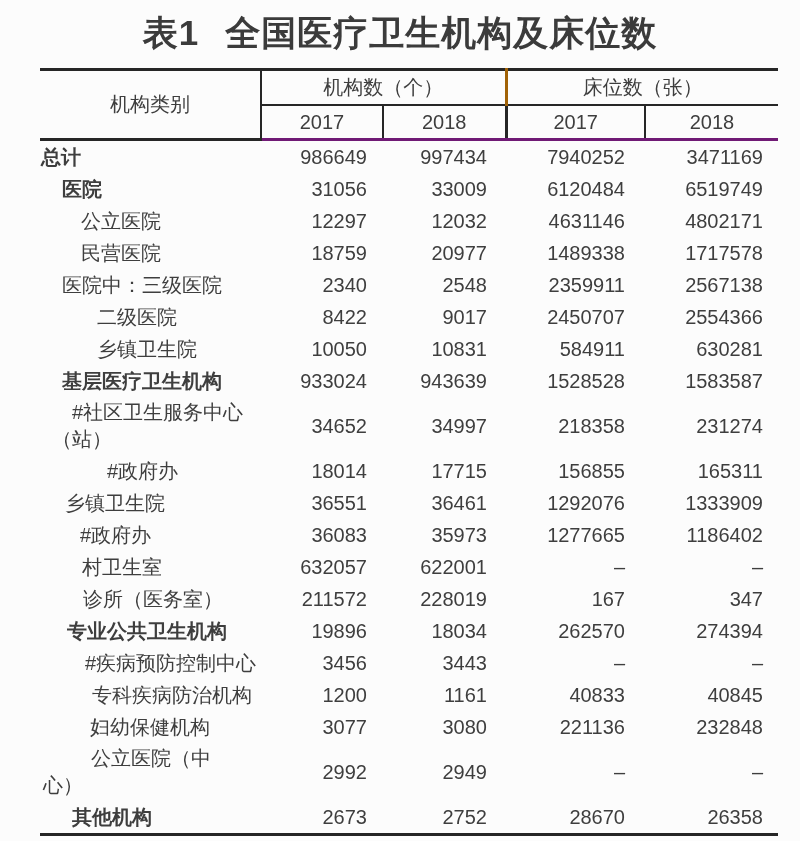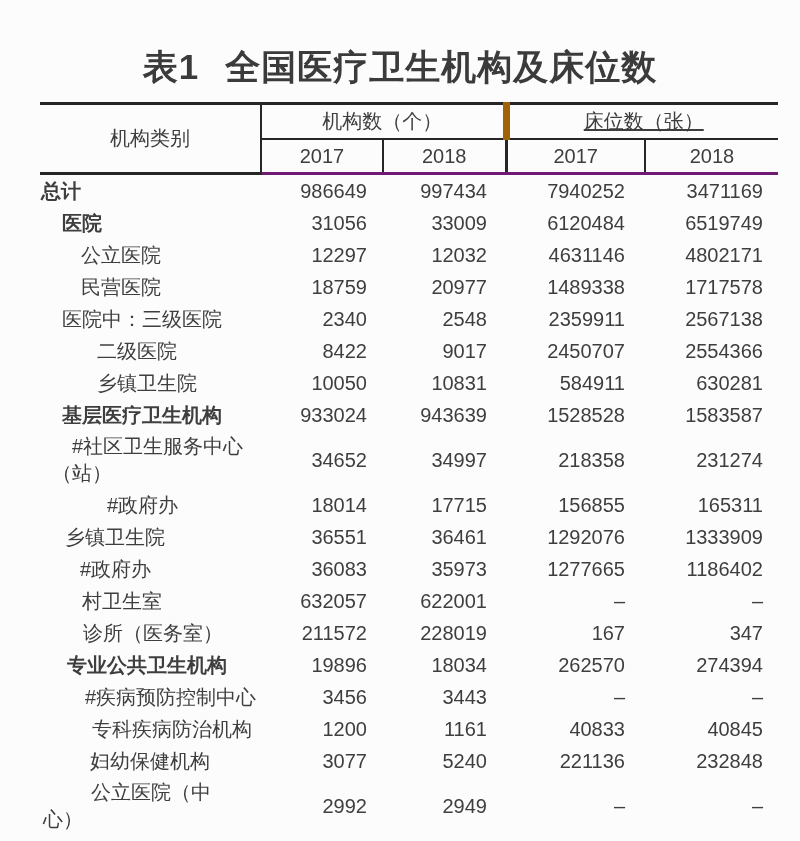--- a/index.html
+++ b/index.html
@@ -3,36 +3,36 @@
 <meta charset="utf-8">
 <style>
   html,body { margin:0; padding:0; }
   .page {
     width:800px; height:841px; background:#fcfcfc; overflow:hidden;
     font-family:"Liberation Sans","DejaVu Sans",sans-serif;
     color:#3e3e3e; box-sizing:border-box;
   }
   .title {
     height:58px; padding-top:10px; text-align:center;
-    font-size:35px; font-weight:bold; color:#3b3b3b; letter-spacing:1px;margin-top:34px;
+    font-size:35px; font-weight:bold; color:#3b3b3b; letter-spacing:1px;
   }
   .title-main { margin-left:26px; }
   table.tbl {
     border-collapse:collapse; table-layout:fixed;
     width:738px; margin-left:40px;
     border-top:3px solid #262626; border-bottom:3px solid #262626;
   }
   .c-lbl{width:221px;} .c-n1{width:122px;} .c-n2{width:123px;} .c-n3{width:139px;} .c-n4{width:133px;}
   th {
     font-weight:normal; font-size:20px; color:#3e3e3e; padding:0;
     text-align:center; vertical-align:middle;
   }
   th.cat { border-right:2px solid #262626; border-bottom:3px solid #262626; }
   th.grp { height:33px; border-bottom:2px solid #262626; }
-  th.g2  { border-left:7px solid #a16207;text-decoration:underline; }
+  th.g2  { border-left:3px solid #a16207; }
   th.yr  { height:32px; border-bottom:3px solid #701a75;margin-left:16px; }
   th.y1, th.y3 { border-left:2px solid #262626; }
   th.y2  { border-left:3px solid #262626; }
   tbody td {
     height:32px; font-size:20px; vertical-align:middle; padding:0;
     white-space:nowrap;
   }
   td.lbl { text-align:left; }
   td.num { text-align:right; }
   td.num.c0 { padding-right:16px; }
@@ -191,21 +191,21 @@
         <tr>
           <td class="lbl" style="padding-left: 52px;">专科疾病防治机构</td>
           <td class="num c0">1200</td>
           <td class="num c1">1161</td>
           <td class="num c2">40833</td>
           <td class="num c3">40845</td>
         </tr>
         <tr>
           <td class="lbl" style="padding-left: 50px;">妇幼保健机构</td>
           <td class="num c0">3077</td>
-          <td class="num c1">5240</td>
+          <td class="num c1">3080</td>
           <td class="num c2">221136</td>
           <td class="num c3">232848</td>
         </tr>
         <tr class="wrap">
           <td class="lbl">
             <div style="padding-left: 51px;">公立医院（中</div>
             <div style="padding-left: 3px;">心）</div>
           </td>
           <td class="num c0">2992</td>
           <td class="num c1">2949</td>

